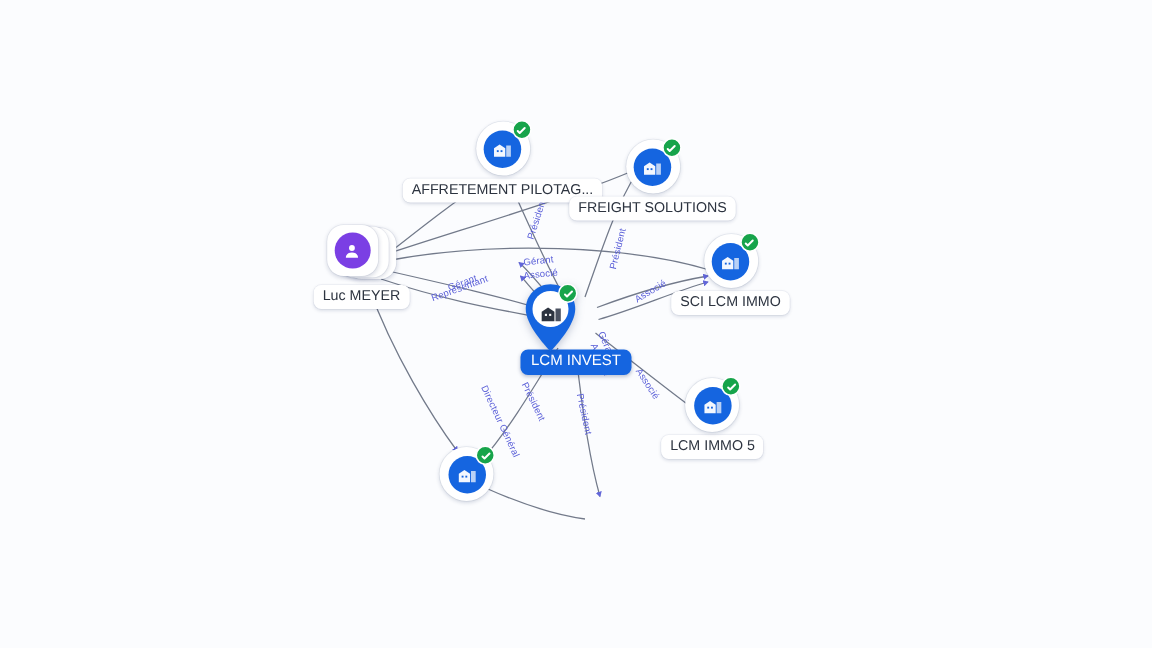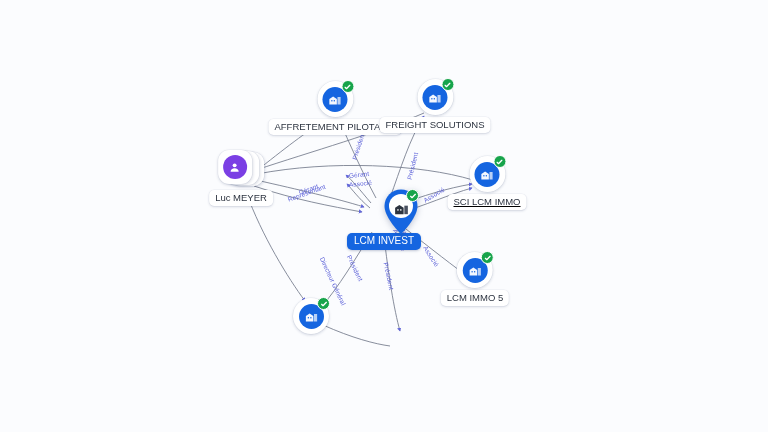--- a/index.html
+++ b/index.html
@@ -114,21 +114,21 @@
     white-space: nowrap;
     box-shadow: 0 1px 2.5px rgba(20,40,90,0.16), 0 0 0 0.5px rgba(20,40,90,0.05);
   }
 
   
   .pin-node {
     position: absolute;
     transform: translate(-50%, -50%);
     display: flex;
     flex-direction: column;
-    align-items: flex-end;
+    align-items: flex-start;
   }
   .pin-shape {
     position: relative;
     width: 40px;
     height: 48px;
     filter: drop-shadow(0 2px 3px rgba(20,40,90,0.25));
   }
   .pin-shape svg { display: block; }
   .pin-inner-icon {
     position: absolute;
@@ -253,21 +253,21 @@
       </div>
       <span class="badge">
         <svg width="8" height="8" viewBox="0 0 24 24">
             <path d="M5 13l4 4L19 7" stroke="#ffffff" stroke-width="4" fill="none" stroke-linecap="round" stroke-linejoin="round"></path>
           </svg>
       </span>
     </div>
     <div class="node-label">AFFRETEMENT PILOTAG...</div>
   </div>
 
-  <div class="node" style="left:435px; top:106px;">
+  <div class="node" style="left:435px; top:120px;">
     <div class="co-chip">
       <div class="co-disc">
         <svg width="15" height="15" viewBox="0 0 24 24" aria-hidden="true">
           <path d="M3 20V11l6-4 6 4v9z" fill="#ffffff" opacity="0.95"></path>
           <path d="M16 20V8h5v12z" fill="#ffffff" opacity="0.7"></path>
           <rect x="6" y="13" width="2" height="2" fill="#1565e0"></rect>
           <rect x="10" y="13" width="2" height="2" fill="#1565e0"></rect>
         </svg>
       </div>
       <span class="badge">
@@ -288,21 +288,21 @@
           <svg width="13" height="13" viewBox="0 0 24 24" aria-hidden="true">
             <circle cx="12" cy="8" r="3.6" fill="#ffffff"></circle>
             <path d="M4.5 20c0-4.2 3.4-6.4 7.5-6.4s7.5 2.2 7.5 6.4z" fill="#ffffff"></path>
           </svg>
         </div>
       </div>
     </div>
     <div class="node-label">Luc MEYER</div>
   </div>
 
-  <div class="node" style="left:487px; top:183px;text-decoration:underline;">
+  <div class="node" style="left:487px; top:183px;">
     <div class="co-chip">
       <div class="co-disc">
         <svg width="15" height="15" viewBox="0 0 24 24" aria-hidden="true">
           <path d="M3 20V11l6-4 6 4v9z" fill="#ffffff" opacity="0.95"></path>
           <path d="M16 20V8h5v12z" fill="#ffffff" opacity="0.7"></path>
           <rect x="6" y="13" width="2" height="2" fill="#1565e0"></rect>
           <rect x="10" y="13" width="2" height="2" fill="#1565e0"></rect>
         </svg>
       </div>
       <span class="badge">

